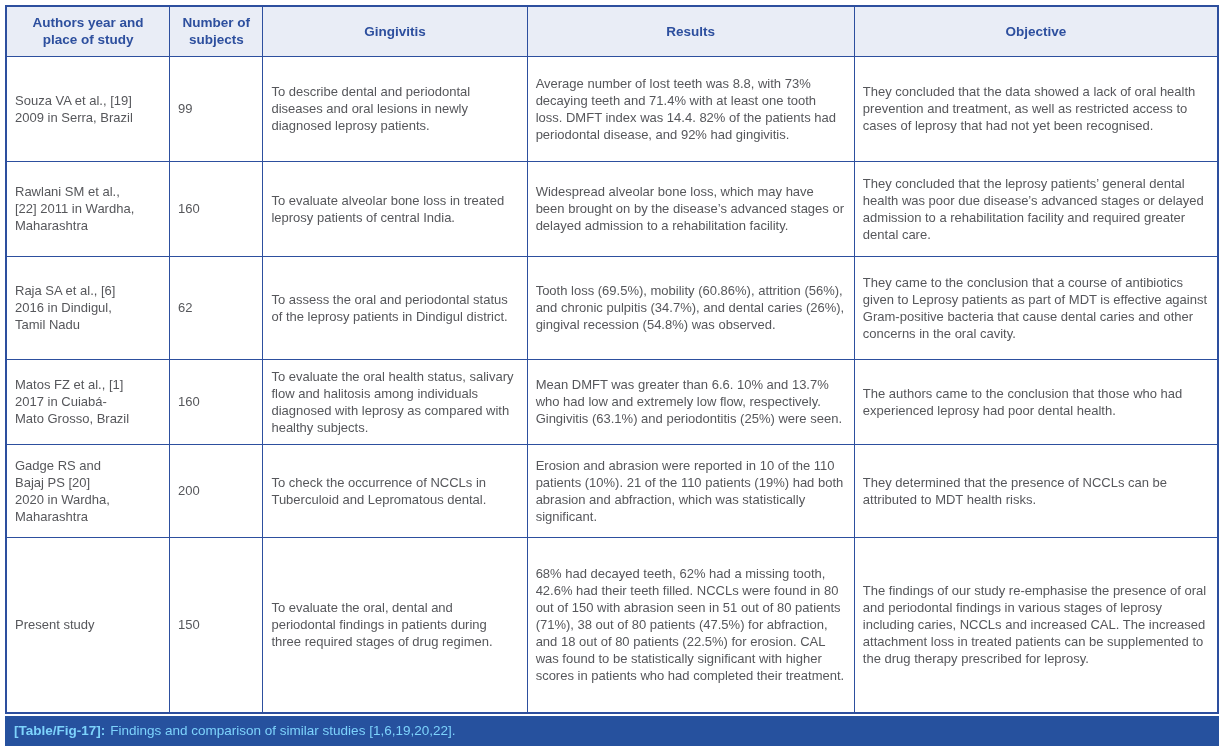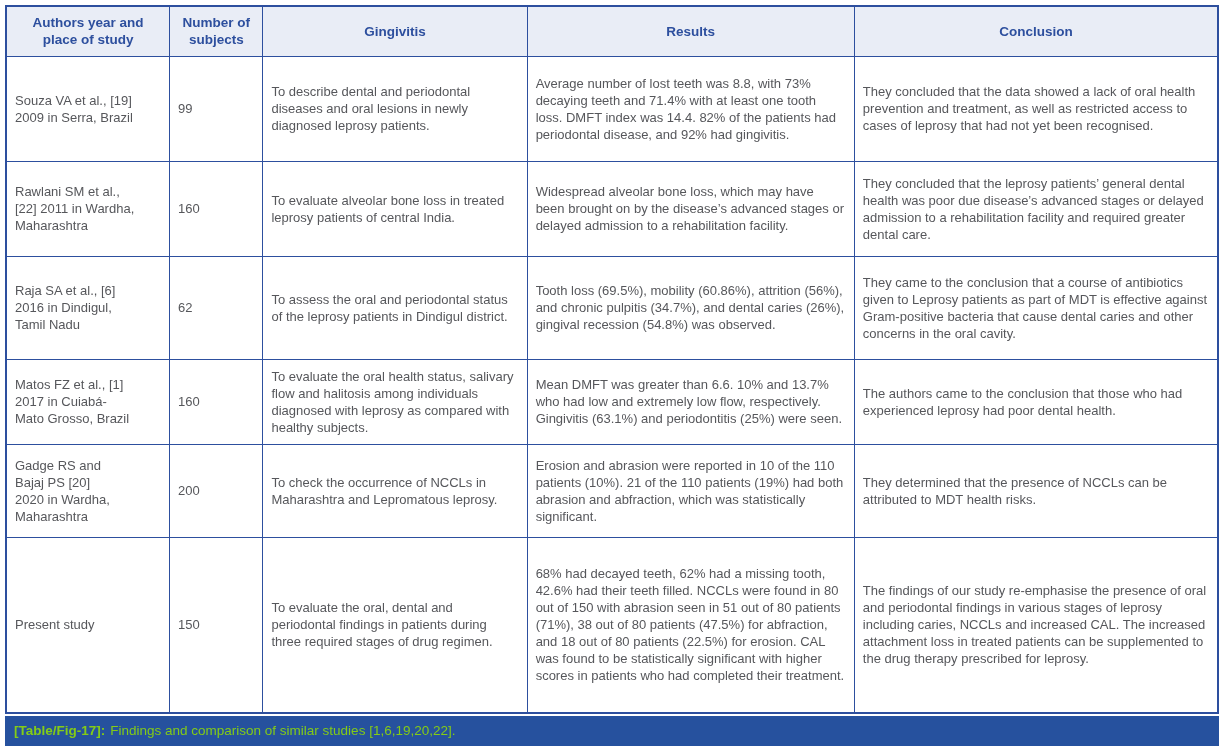--- a/index.html
+++ b/index.html
@@ -41,21 +41,21 @@
     color: #56575b;
     font-size: 13px;
     line-height: 17px;
     text-align: left;
   }
   td.c-authors { white-space: pre-line; }
   td.c-num { text-align: center; }
   .caption-bar {
     margin-top: 2px;
     background: #26519e;
-    color: #84cc16;
+    color: #7dd3fc;
     font-size: 13.5px;
     line-height: 18px;
     padding: 6px 9px;
   }
   .caption-bar .cap-label { font-weight: bold; margin-right: 5px; }
 </style>
 </head>
 <body>
 
 <div class="page">
@@ -67,21 +67,21 @@
       <col style="width:21.8%">
       <col style="width:27%">
       <col style="width:30%">
     </colgroup>
     <thead>
       <tr>
         <th class="h-authors">Authors year and place of study</th>
         <th>Number of subjects</th>
         <th>Gingivitis</th>
         <th>Results</th>
-        <th>Conclusion</th>
+        <th>Objective</th>
       </tr>
     </thead>
     <tbody>
       <tr style="height:105px;">
         <td class="c-authors">Souza VA et al., [19]
 2009 in Serra, Brazil</td>
         <td class="c-num">99</td>
         <td class="c-obj">To describe dental and periodontal diseases and oral lesions in newly diagnosed leprosy patients.</td>
         <td class="c-res">Average number of lost teeth was 8.8, with 73% decaying teeth and 71.4% with at least one tooth loss. DMFT index was 14.4. 82% of the patients had periodontal disease, and 92% had gingivitis.</td>
         <td class="c-con">They concluded that the data showed a lack of oral health prevention and treatment, as well as restricted access to cases of leprosy that had not yet been recognised.</td>
@@ -112,21 +112,21 @@
         <td class="c-obj">To evaluate the oral health status, salivary flow and halitosis among individuals diagnosed with leprosy as compared with healthy subjects.</td>
         <td class="c-res">Mean DMFT was greater than 6.6. 10% and 13.7% who had low and extremely low flow, respectively. Gingivitis (63.1%) and periodontitis (25%) were seen.</td>
         <td class="c-con">The authors came to the conclusion that those who had experienced leprosy had poor dental health.</td>
       </tr>
       <tr style="height:93px;">
         <td class="c-authors">Gadge RS and
 Bajaj PS [20]
 2020 in Wardha,
 Maharashtra</td>
         <td class="c-num">200</td>
-        <td class="c-obj">To check the occurrence of NCCLs in Maharashtra and Lepromatous leprosy.</td>
+        <td class="c-obj">To check the occurrence of NCCLs in Tuberculoid and Lepromatous dental.</td>
         <td class="c-res">Erosion and abrasion were reported in 10 of the 110 patients (10%). 21 of the 110 patients (19%) had both abrasion and abfraction, which was statistically significant.</td>
         <td class="c-con">They determined that the presence of NCCLs can be attributed to MDT health risks.</td>
       </tr>
       <tr style="height:176px;">
         <td class="c-authors">Present study</td>
         <td class="c-num">150</td>
         <td class="c-obj">To evaluate the oral, dental and periodontal findings in patients during three required stages of drug regimen.</td>
         <td class="c-res">68% had decayed teeth, 62% had a missing tooth, 42.6% had their teeth filled. NCCLs were found in 80 out of 150 with abrasion seen in 51 out of 80 patients (71%), 38 out of 80 patients (47.5%) for abfraction, and 18 out of 80 patients (22.5%) for erosion. CAL was found to be statistically significant with higher scores in patients who had completed their treatment.</td>
         <td class="c-con">The findings of our study re-emphasise the presence of oral and periodontal findings in various stages of leprosy including caries, NCCLs and increased CAL. The increased attachment loss in treated patients can be supplemented to the drug therapy prescribed for leprosy.</td>
       </tr>

